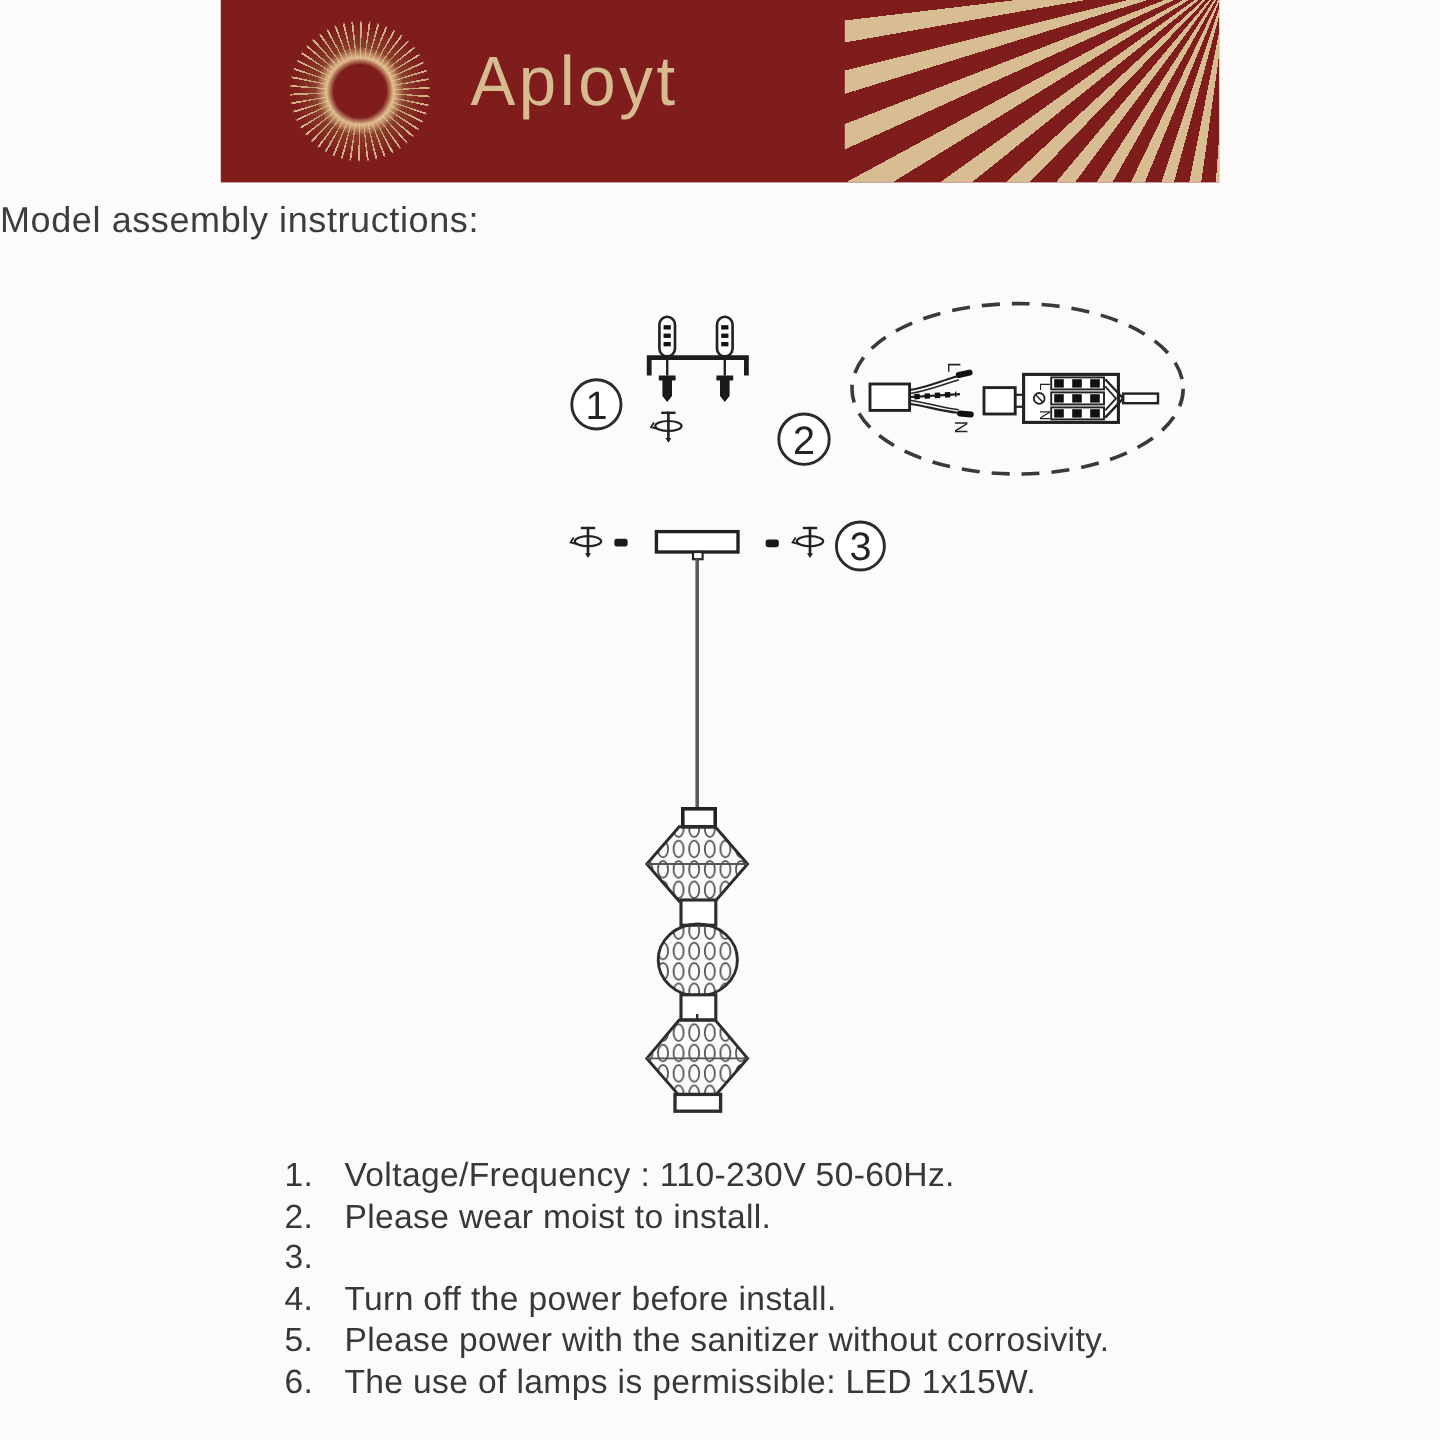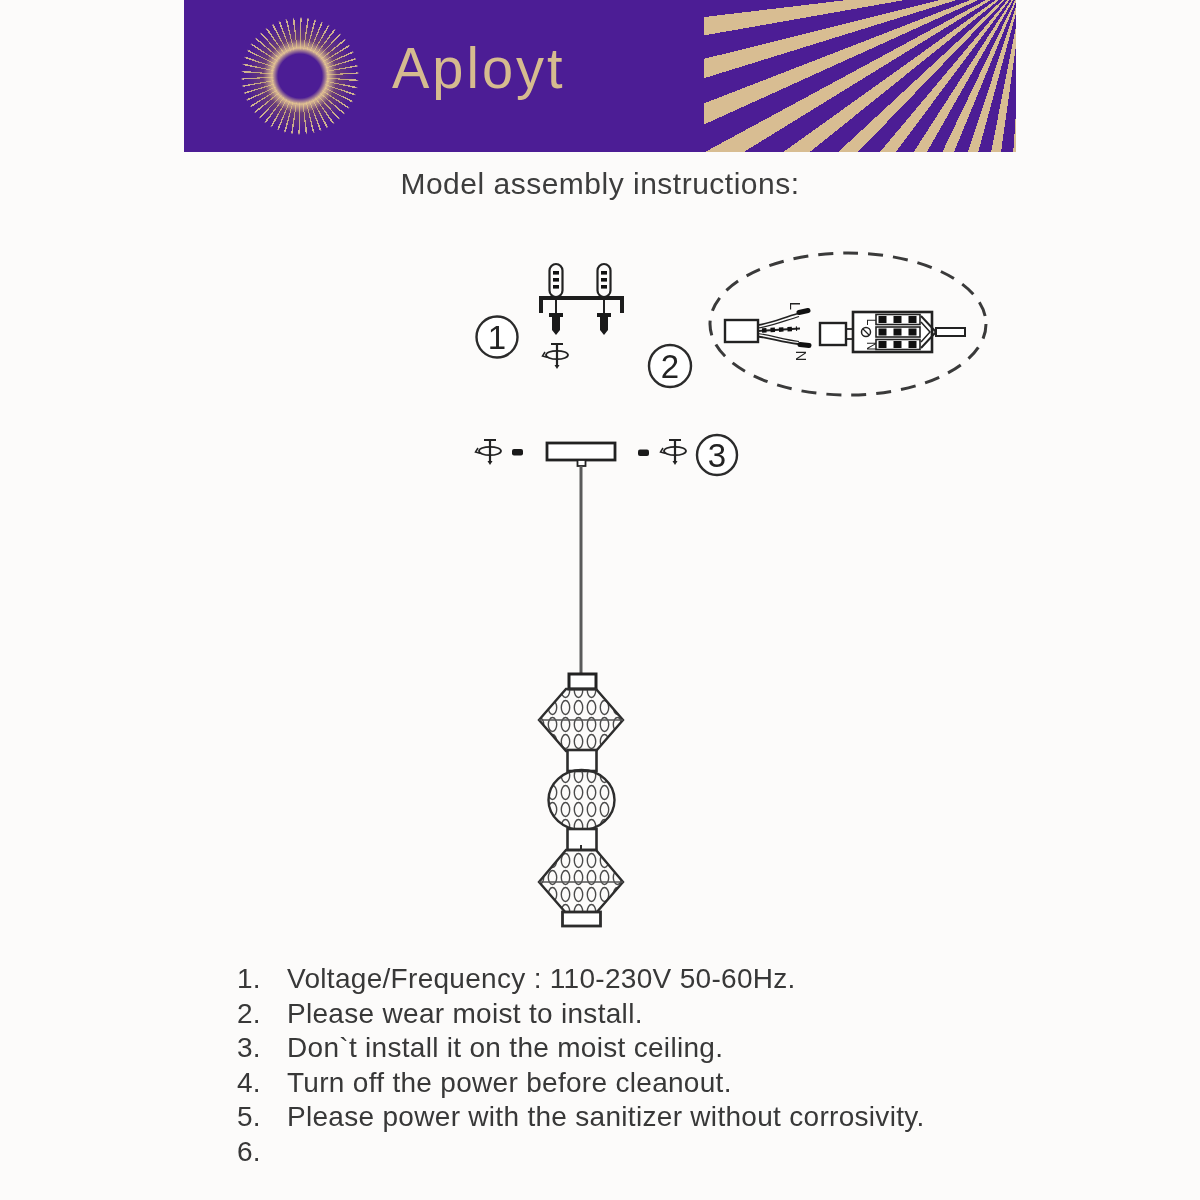--- a/index.html
+++ b/index.html
@@ -5,21 +5,21 @@
   html,body { margin:0; padding:0; background:#ffffff; }
   .page {
     position:relative; width:1200px; height:1200px;
     background:#fcfbfa; overflow:hidden;
     font-family:"Liberation Sans", sans-serif; color:#3a3a3a;
   }
 
   
   .banner {
     position:absolute; left:184px; top:0; width:832px; height:152px;
-    background:#4c1d95; overflow:hidden;text-align:right;
+    background:#7f1d1d; overflow:hidden;text-align:right;
   }
   .sunburst { position:absolute; left:49px; top:9px; width:134px; height:134px; }
   .sunburst-rays {
     position:absolute; inset:0; border-radius:50%;
     background:repeating-conic-gradient(rgba(214,187,143,.95) 0 1.6deg, rgba(214,187,143,0) 1.6deg 7.2deg);
     -webkit-mask:radial-gradient(circle at 50% 50%, transparent 0 26px, #000 28px 57px, transparent 59px);
             mask:radial-gradient(circle at 50% 50%, transparent 0 26px, #000 28px 57px, transparent 59px);
   }
   .sunburst-glow {
     position:absolute; inset:0;
@@ -33,21 +33,21 @@
   }
   .corner-rays {
     position:absolute; right:0; top:0; width:312px; height:152px;
     background:repeating-conic-gradient(from 148deg at 103% -14%,
       rgba(216,189,146,0) 0 4deg, #d8bd92 4deg 7.2deg);
   }
 
   
   .title {
     position:absolute; left:0; top:164px; width:1200px;
-    text-align:center; font-size:30px; line-height:39px;
+    font-size:30px; line-height:39px;
     letter-spacing:.5px; color:#3d3d3d;
   }
 
   
   .diagram { position:absolute; left:0; top:240px; width:1200px; height:700px; }
   .diagram text { font-family:"Liberation Sans", sans-serif; }
   .step-num { font-size:33px; fill:#232323; }
   .wire-label { font-size:15px; fill:#232323; }
   .block-label { font-size:12px; fill:#232323; }
 
@@ -223,28 +223,28 @@
     <div class="inst-row">
       <span class="inst-num">1.</span>
       <span class="inst-text">Voltage/Frequency : 110-230V 50-60Hz.</span>
     </div>
     <div class="inst-row">
       <span class="inst-num">2.</span>
       <span class="inst-text">Please wear moist to install.</span>
     </div>
     <div class="inst-row">
       <span class="inst-num">3.</span>
-      <span class="inst-text">Don`t install it on the moist ceiling.</span>
     </div>
     <div class="inst-row">
       <span class="inst-num">4.</span>
-      <span class="inst-text">Turn off the power before cleanout.</span>
+      <span class="inst-text">Turn off the power before install.</span>
     </div>
     <div class="inst-row">
       <span class="inst-num">5.</span>
       <span class="inst-text">Please power with the sanitizer without corrosivity.</span>
     </div>
     <div class="inst-row">
       <span class="inst-num">6.</span>
+      <span class="inst-text">The use of lamps is permissible: LED 1x15W.</span>
     </div>
   </div>
 
 </div>
 
 </body></html>

